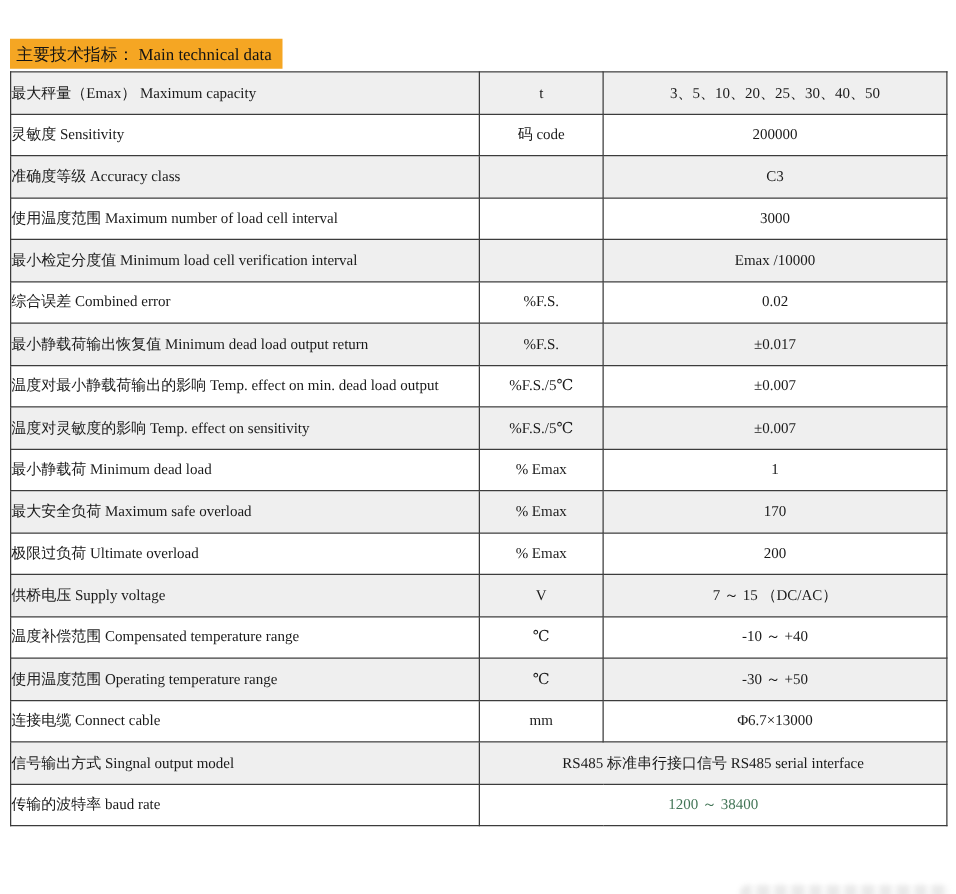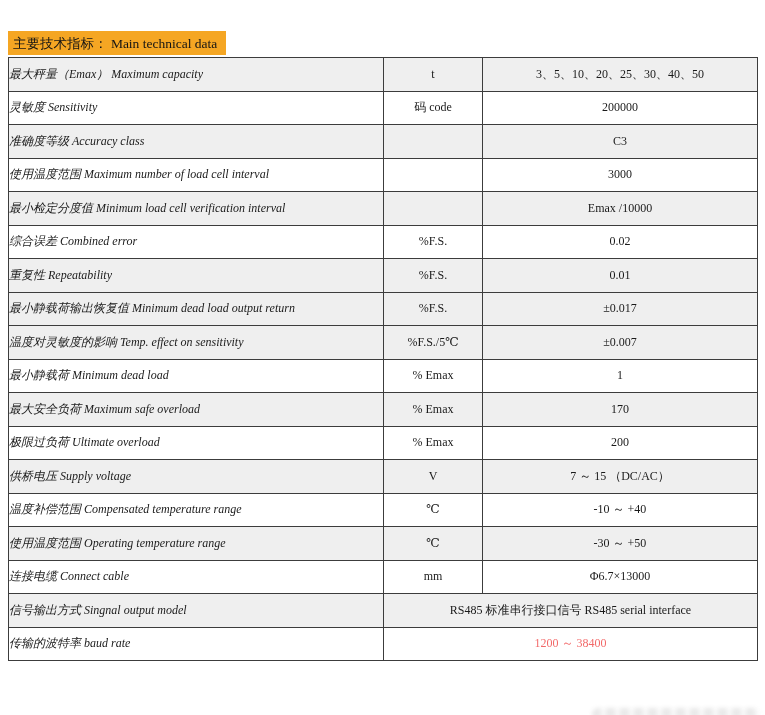--- a/index.html
+++ b/index.html
@@ -47,27 +47,26 @@
     height: 32.5px;
     padding: 0;
     overflow: hidden;
     white-space: nowrap;
   }
   table.spec-table tr.shaded td { background: #efefef; }
   td.param {
     text-align: left;
     padding-left: 9px;
     padding-right: 2px;
-    font-style: italic;
   }
   td.unit, td.value {
     text-align: center;
   }
   tr.faded td.value {
-    color: #ef4444;
+    color: #14532d;
     opacity: 0.8;
     filter: blur(0.4px);
   }
   .watermark {
     position: absolute;
     left: 592px;
     top: 684px;
     width: 168px;
     height: 13px;
     border-radius: 6px;
@@ -117,28 +116,28 @@
           <td class="param">最小检定分度值 Minimum load cell verification interval</td>
           <td class="unit"></td>
           <td class="value">Emax /10000</td>
         </tr>
         <tr>
           <td class="param">综合误差 Combined error</td>
           <td class="unit">%F.S.</td>
           <td class="value">0.02</td>
         </tr>
         <tr class="shaded">
-          <td class="param">重复性 Repeatability</td>
-          <td class="unit">%F.S.</td>
-          <td class="value">0.01</td>
-        </tr>
-        <tr class="shaded">
           <td class="param">最小静载荷输出恢复值 Minimum dead load output return</td>
           <td class="unit">%F.S.</td>
           <td class="value">±0.017</td>
+        </tr>
+        <tr>
+          <td class="param">温度对最小静载荷输出的影响 Temp. effect on min. dead load output</td>
+          <td class="unit">%F.S./5℃</td>
+          <td class="value">±0.007</td>
         </tr>
         <tr class="shaded">
           <td class="param">温度对灵敏度的影响 Temp. effect on sensitivity</td>
           <td class="unit">%F.S./5℃</td>
           <td class="value">±0.007</td>
         </tr>
         <tr>
           <td class="param">最小静载荷 Minimum dead load</td>
           <td class="unit">% Emax</td>
           <td class="value">1</td>

